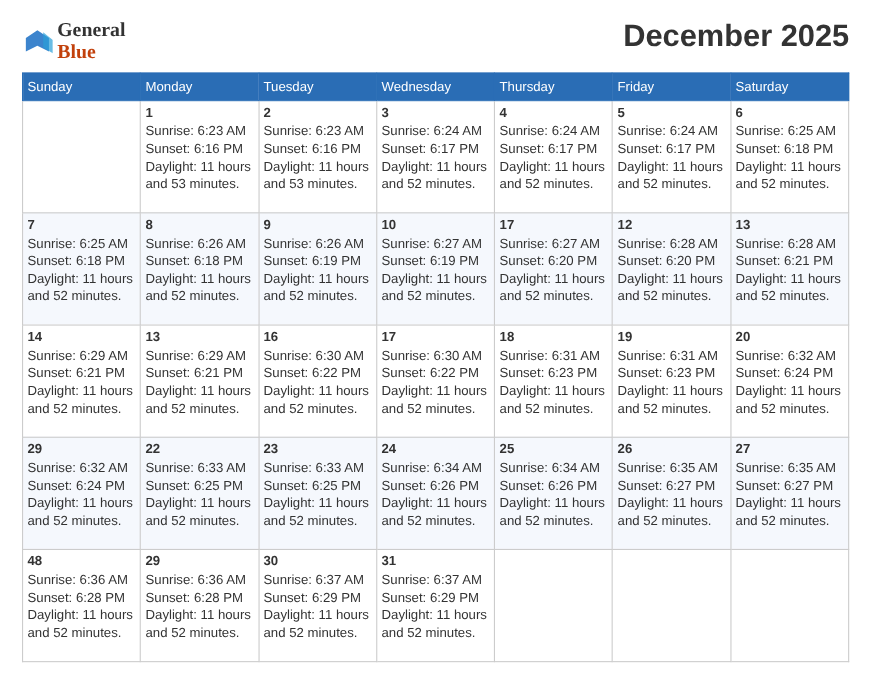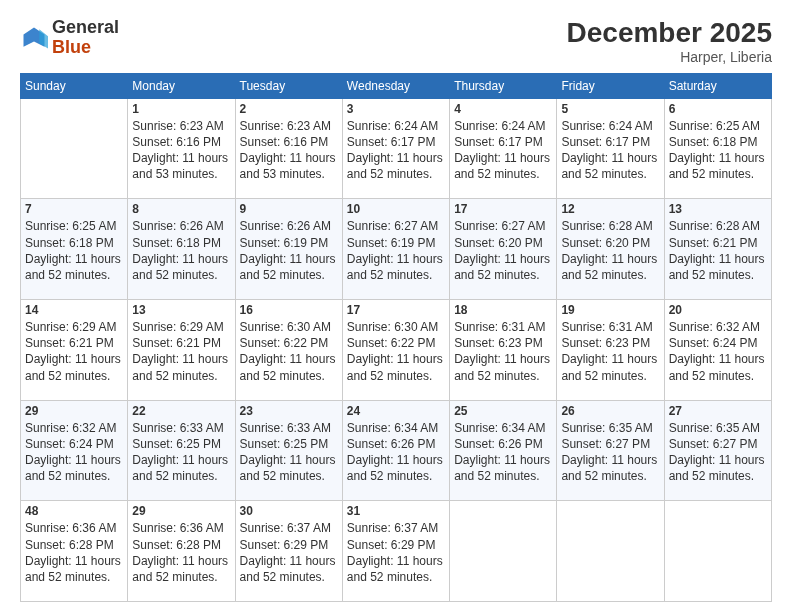--- a/index.html
+++ b/index.html
@@ -19,20 +19,21 @@
     }
     .header {
       display: flex;
       justify-content: space-between;
       align-items: flex-start;
       margin-bottom: 8px;
     }
     .logo {
       display: flex;
       align-items: center;
+      font-family: Liberation Serif, serif;
     }
     .logo-text {
       display: flex;
       flex-direction: column;
       line-height: 1.1;
     }
     .logo-general {
       font-size: 18px;
       font-weight: bold;
       color: #333;
@@ -113,21 +114,20 @@
         <polygon points="16,4 28,12 28,26 16,20 4,26 4,12" fill="#1a6fc4" opacity="0.85"></polygon>
         <polygon points="22,6 32,14 32,28 22,22" fill="#2a9fd8" opacity="0.7"></polygon>
       </svg>
       <div class="logo-text">
         <span class="logo-general">General</span>
         <span class="logo-blue">Blue</span>
       </div>
     </div>
     <div class="title-block">
       <div class="month-title">December 2025</div>
-      <div class="subtitle">Harper, Liberia</div>
     </div>
   </div>
 
   <table class="calendar">
     <thead>
       <tr>
       <th>Sunday</th>
           <th>Monday</th>
           <th>Tuesday</th>
           <th>Wednesday</th>

